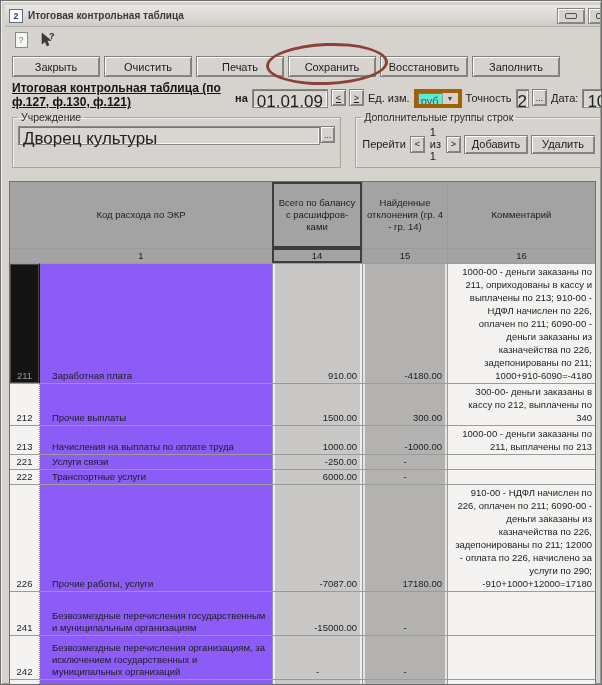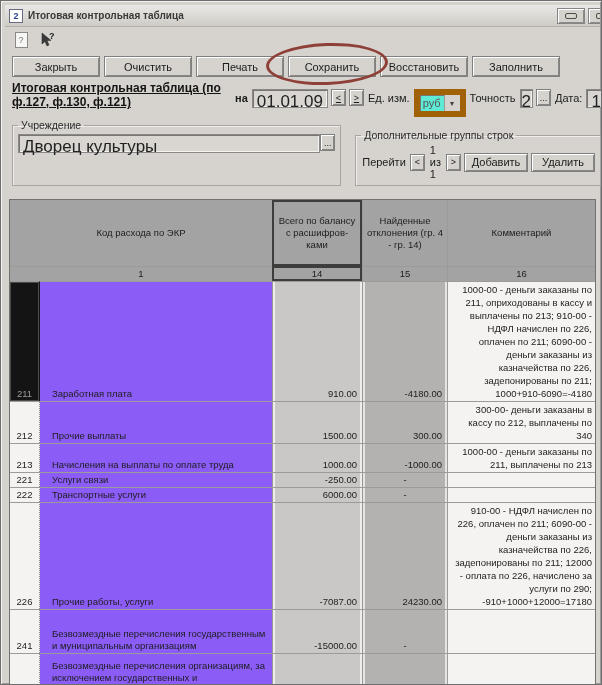--- a/index.html
+++ b/index.html
@@ -45,36 +45,36 @@
   .fields { display:flex; align-items:flex-start; gap:3px; padding-top:8px; flex:1;
             overflow:hidden; white-space:nowrap; }
   .lbl { font-size:11px; color:#1c1c1c; padding:3px 1px 0 1px; }
   .lbl.b { font-weight:bold; }
   .sunken { background:#d9d6d1; border:1px solid #888;
             box-shadow: inset 1px 1px 0 #79766f, inset -1px -1px 0 #f4f3f0;
             font-size:17px; color:#222; padding:2px 4px; height:19px; }
   .date1 { width:88px; }
   .spin { width:15px; height:19px; font-size:10px; text-decoration:underline;
           display:flex; align-items:center; justify-content:center; min-width:0; padding:0; }
-  .combo { width:62px; display:flex; height:28px; border:6px solid #a16207;
+  .combo { width:62px; display:flex; height:19px; border:4px solid #a16207;
            box-shadow: inset 1px 1px 0 #79766f; background:#5eead4; }
   .combo .val { flex:1; font-size:11px; color:#555; padding:2px 3px; overflow:hidden; }
   .combo .drop { width:16px; background:#d6d3ce; border-left:1px solid #999;
                  font-size:7px; color:#444; display:flex; align-items:center; justify-content:center; }
   .prec { width:16px; text-align:center; padding:2px 1px; }
   .dots { min-width:15px; width:15px; height:19px; padding:0 1px; font-size:9px; }
   .date2 { width:52px; }
   
   .grouprow { display:flex; gap:14px; padding:2px 0 0 8px; }
   fieldset { border:1px solid #a8a5a0; box-shadow:inset 1px 1px 0 #efeeec; padding:3px 5px 5px 5px; }
   legend { font-size:10.5px; color:#2a2a2a; padding:0 3px; }
   .fs-inst { width:350px; }
   .inst-line { display:flex; }
   .inst-input { flex:1; height:19px; }
-  .fs-groups { width:228px;margin-top:10px; }
+  .fs-groups { width:228px; }
   .groups-line { display:flex; align-items:center; gap:3px; }
   .counter { font-size:11px; color:#1c1c1c; padding:0 2px; }
   .btn.small { min-width:64px; height:19px; }
   .btn.tiny { min-width:15px; height:17px; font-size:9px; padding:0; }
   
   .tablewrap { margin:13px 0 0 5px; width:587px; border:1px solid #71716f;
                background:#f4f3f1; }
   .trow { display:grid; grid-template-columns:30px 232px 90px 85px 1fr; }
   .cell { font-size:9.5px; color:#1d1d1d; line-height:12px; }
   
@@ -235,21 +235,21 @@
       <div class="cell td code">222</div>
       <div class="cell td name">Транспортные услуги</div>
       <div class="cell td num c14">6000.00</div>
       <div class="cell td num c15 dash">-</div>
       <div class="cell td c16"></div>
     </div>
     <div class="trow r5">
       <div class="cell td code">226</div>
       <div class="cell td name">Прочие работы, услуги</div>
       <div class="cell td num c14">-7087.00</div>
-      <div class="cell td num c15">24230.00</div>
+      <div class="cell td num c15">17180.00</div>
       <div class="cell td c16">910-00 - НДФЛ начислен по 226, оплачен по 211; 6090-00 - деньги заказаны из казначейства по 226, задепонированы по 211; 12000 - оплата по 226, начислено за услуги по 290; -910+1000+12000=17180</div>
     </div>
     <div class="trow r6">
       <div class="cell td code">241</div>
       <div class="cell td name">Безвозмездные перечисления государственным и муниципальным организациям</div>
       <div class="cell td num c14">-15000.00</div>
       <div class="cell td num c15 dash">-</div>
       <div class="cell td c16"></div>
     </div>
     <div class="trow r7">

